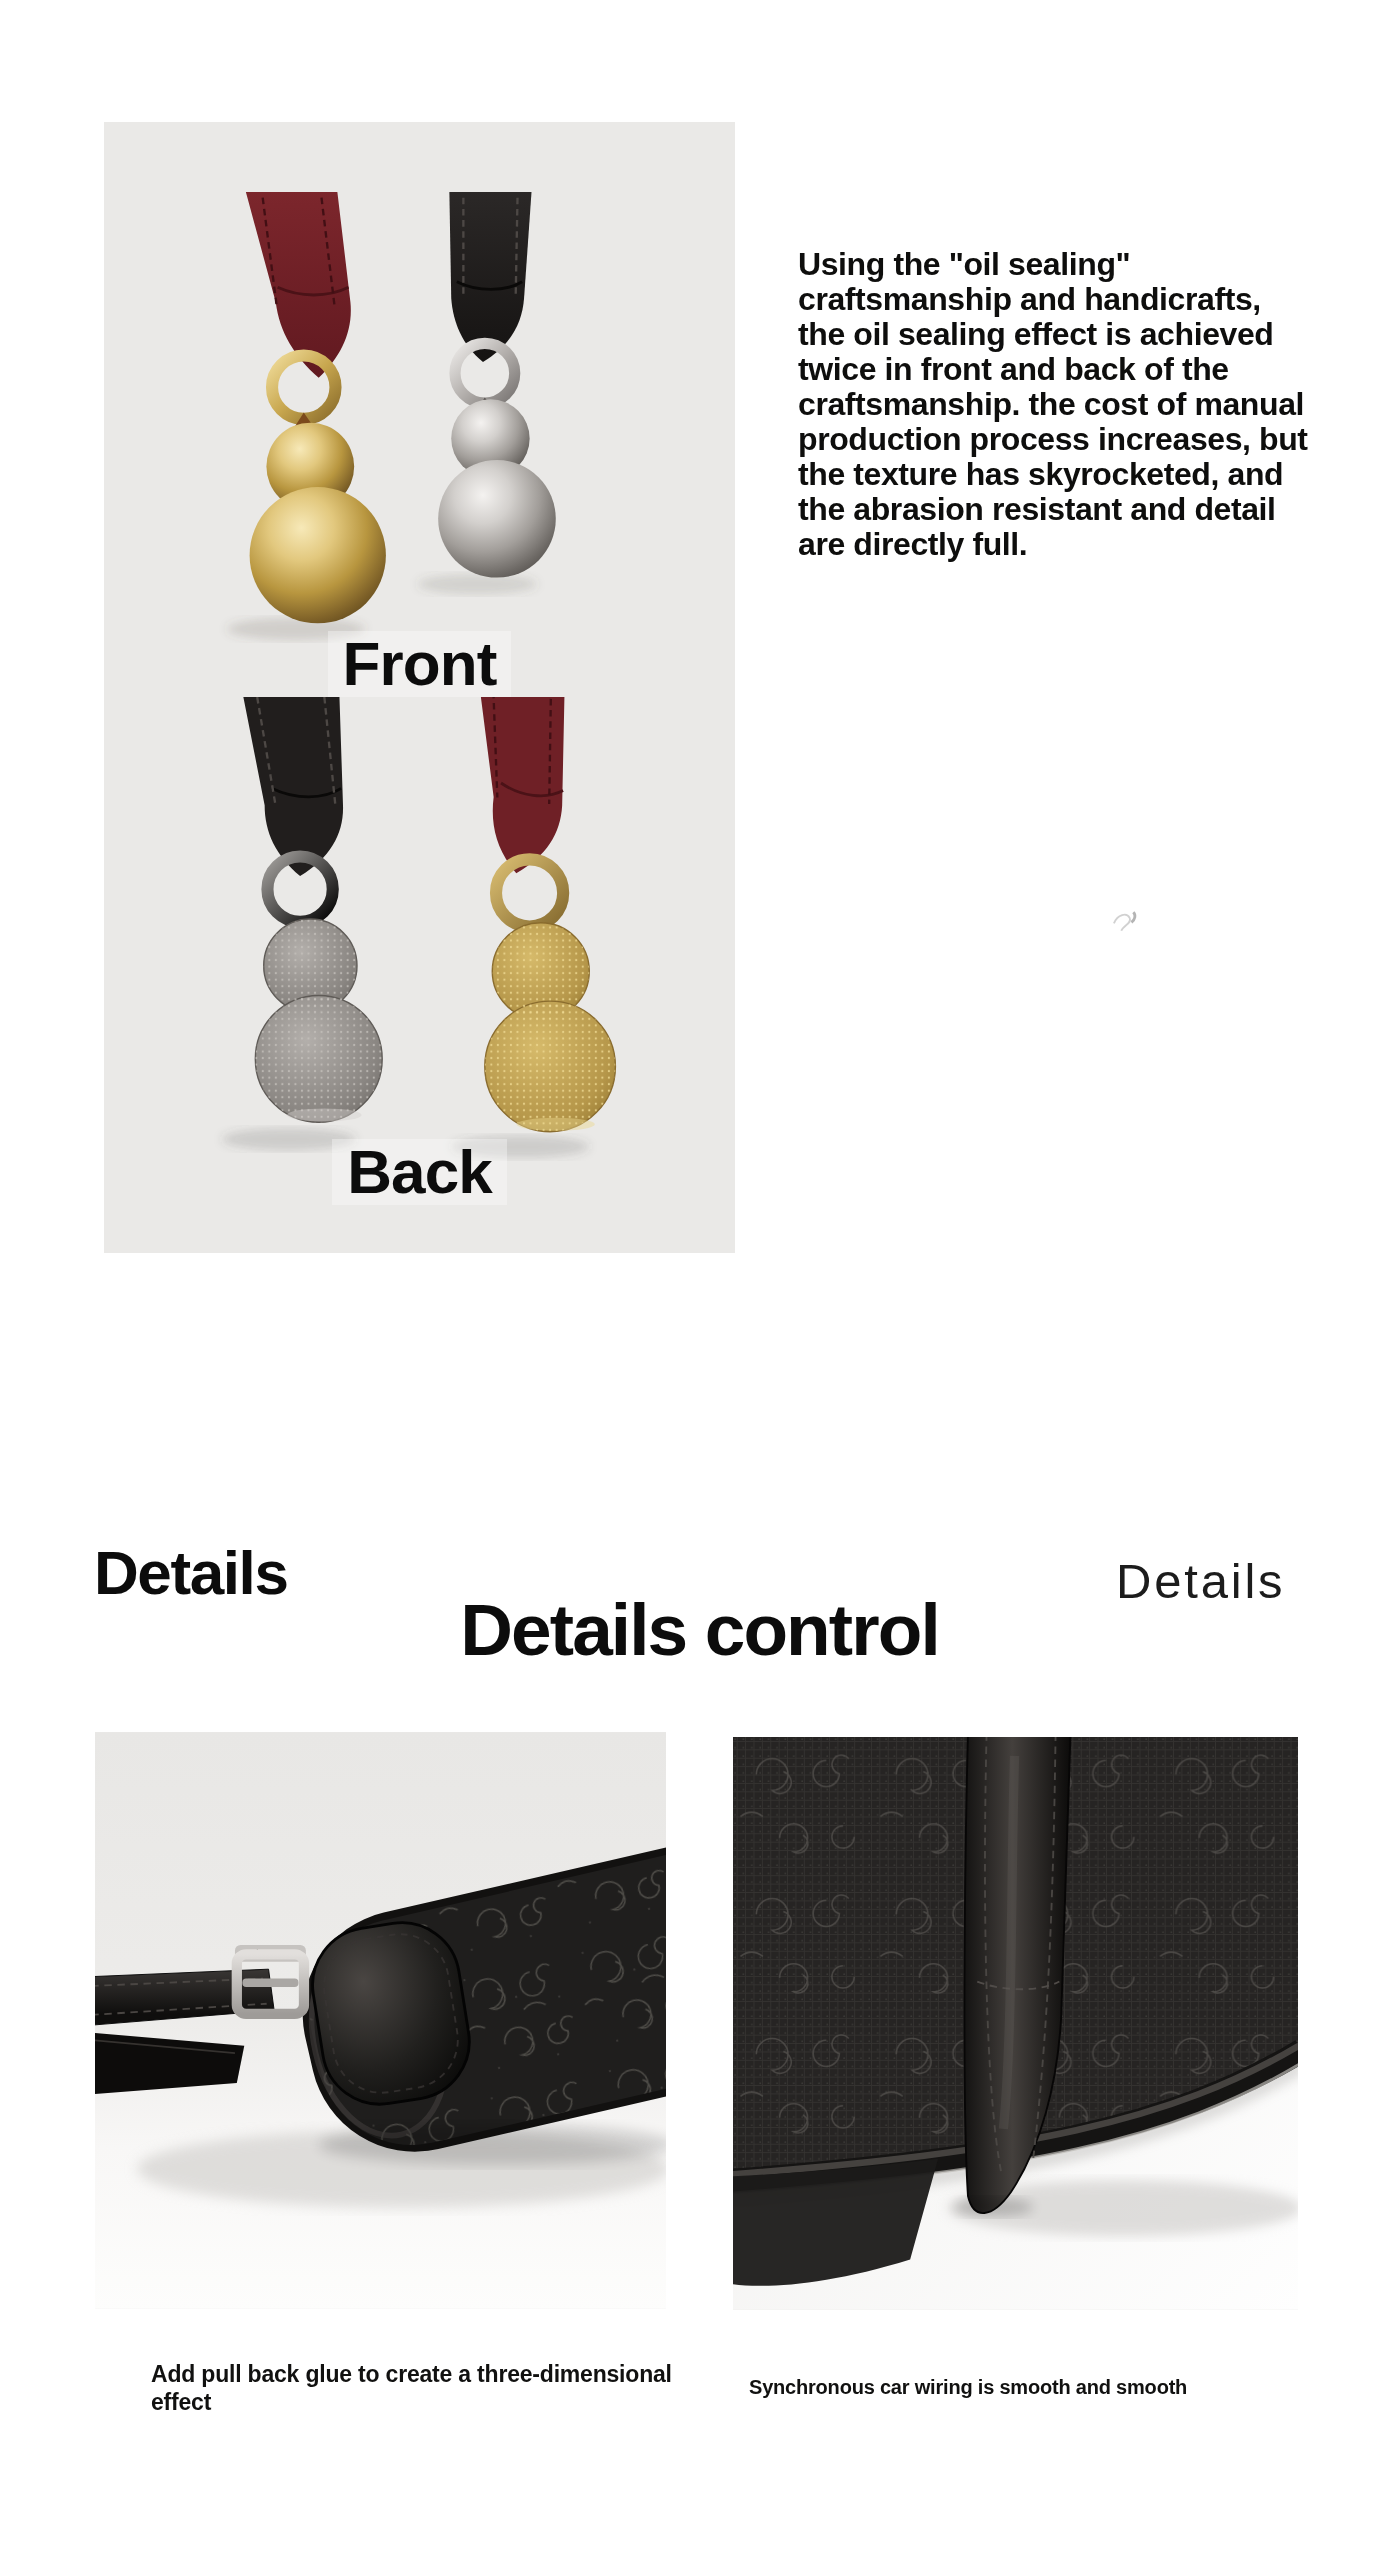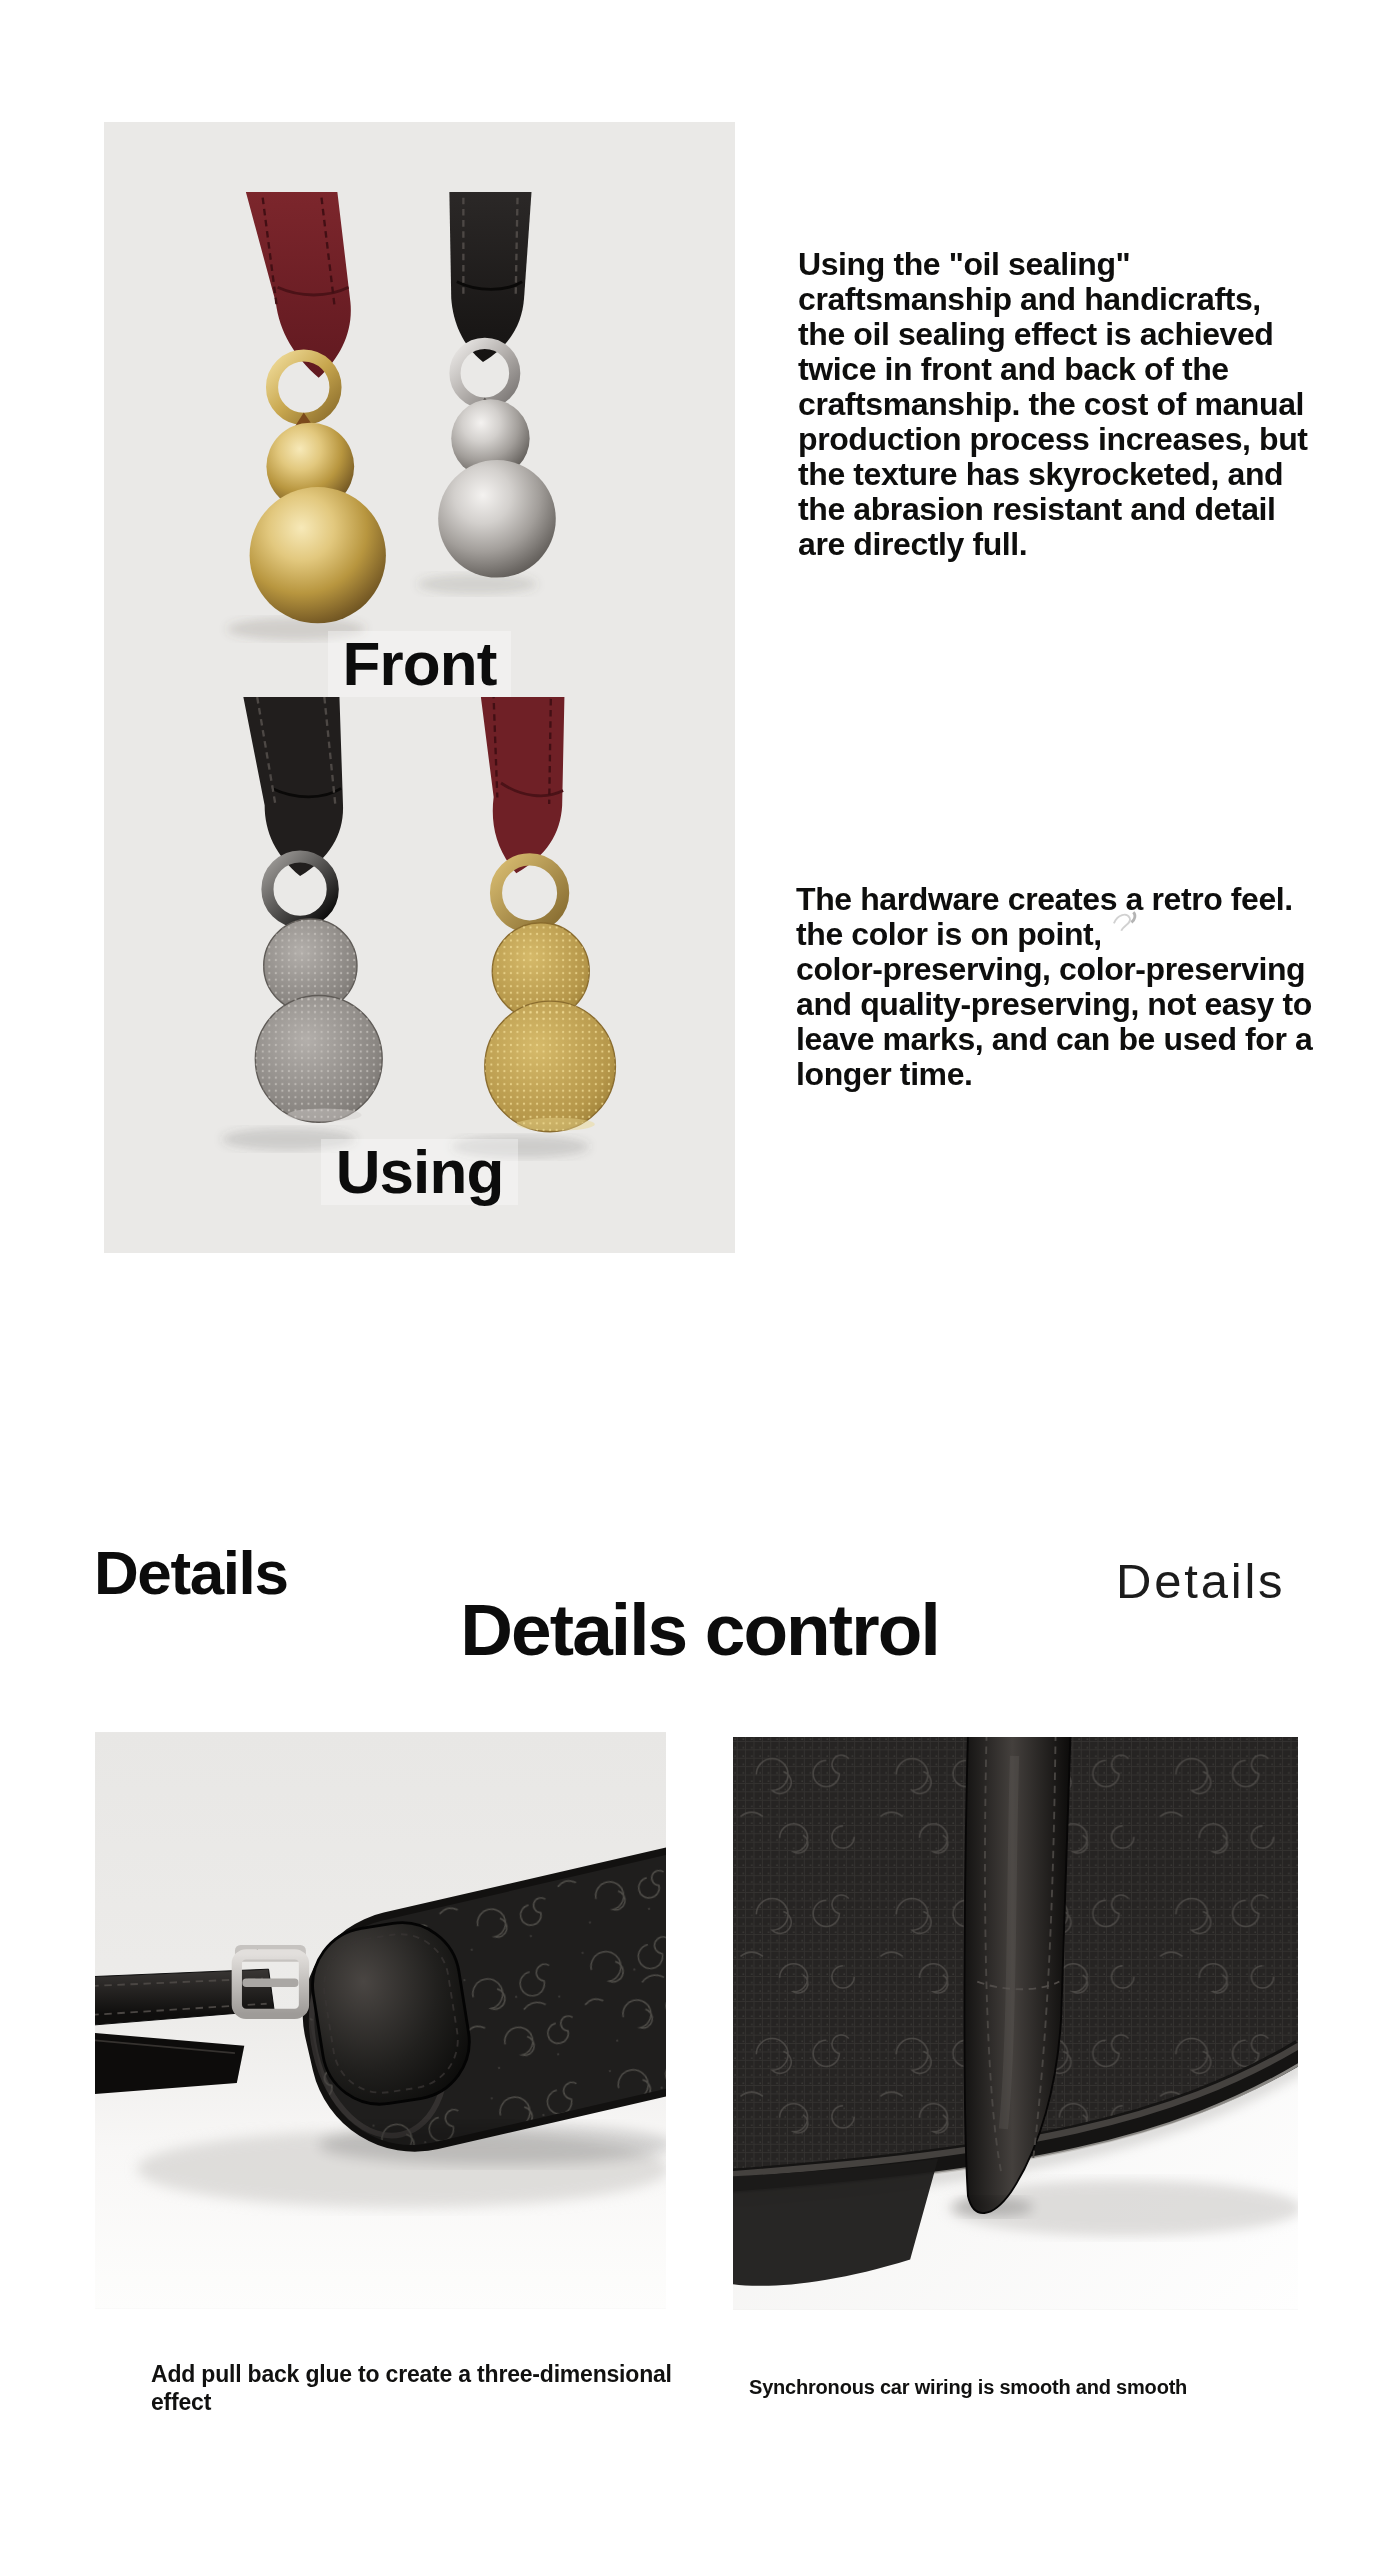--- a/index.html
+++ b/index.html
@@ -191,30 +191,24 @@
         <ellipse cx="446" cy="482" rx="74" ry="12" fill="rgba(80,76,70,0.18)" filter="url(#blurB)"></ellipse>
         <path d="M456,244 L444,262 L468,262 Z" fill="#8a6c2e"></path>
         <circle cx="468" cy="294" r="52" fill="url(#goldFlat)" stroke="#8a6c2e" stroke-width="1.5"></circle>
         <circle cx="478" cy="396" r="70" fill="url(#goldFlat)" stroke="#8a6c2e" stroke-width="1.5"></circle>
         <circle cx="468" cy="294" r="52" fill="url(#dotsG)"></circle>
         <circle cx="478" cy="396" r="70" fill="url(#dotsG)"></circle>
         <ellipse cx="484" cy="458" rx="42" ry="7" fill="#ecd88f" opacity="0.45"></ellipse>
       </g>
     </svg>
     <div class="block-label" style="top:442px;">
-      <span>Using</span>
+      <span>Back</span>
     </div>
   </div>
 
-  <div class="desc" style="left:796px;top:882px;">The hardware creates a retro feel.
-the color is on point,
-color-preserving, color-preserving
-and quality-preserving, not easy to
-leave marks, and can be used for a
-longer time.</div>
 
   <svg class="smudge" width="34" height="37" viewBox="0 0 36 40">
     <path d="M6,22 C10,12 20,10 23,16 C26,22 16,24 14,30" stroke="#9a9a9a" stroke-width="2" fill="none" opacity="0.6"></path>
     <path d="M27,10 C30,13 29,18 25,21" stroke="#6f6f6f" stroke-width="3" fill="none" opacity="0.7"></path>
   </svg>
 
   <div class="h-details-left">Details</div>
   <div class="h-details-center">Details control</div>
   <div class="h-details-right">Details</div>
 

